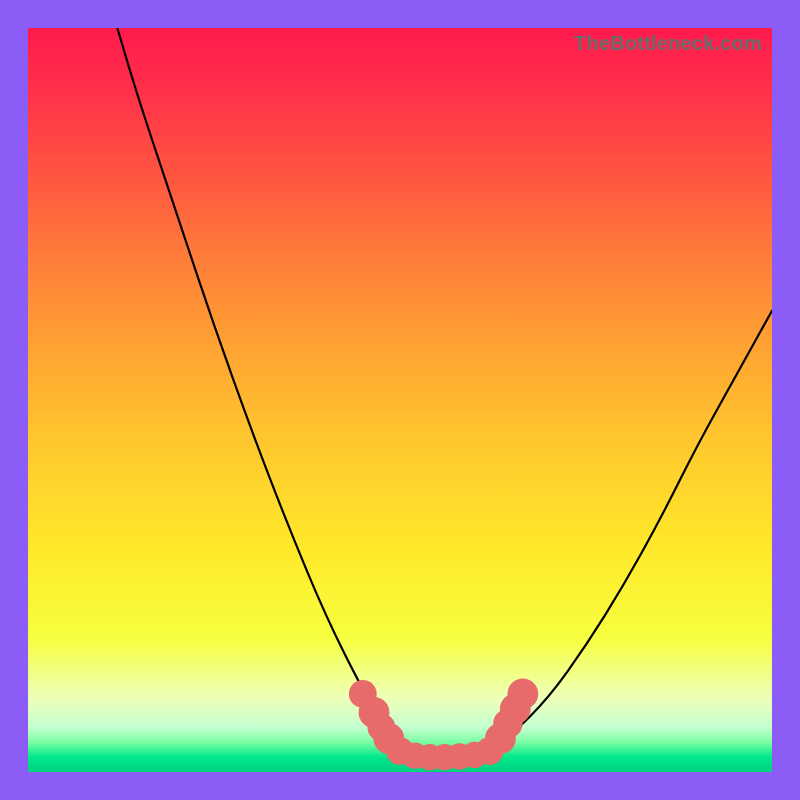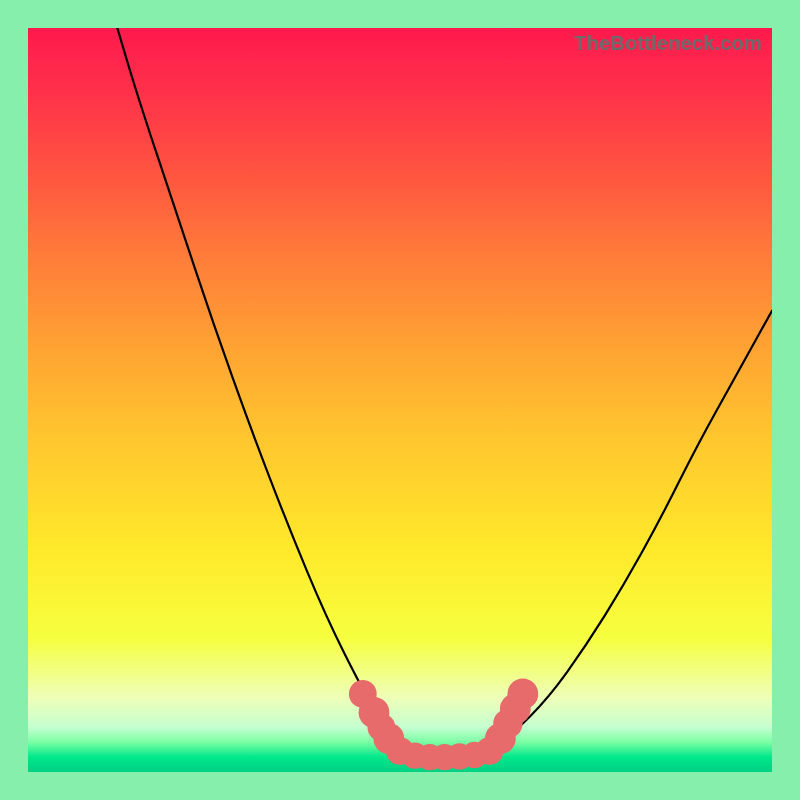--- a/index.html
+++ b/index.html
@@ -8,21 +8,21 @@
     width: 800px;
     height: 800px;
     overflow: hidden;
     background: #000;
     font-family: Arial, Helvetica, sans-serif;
   }
   .frame {
     position: relative;
     width: 800px;
     height: 800px;
-    background: #86efac;
+    background: #8b5cf6;
   }
   .plot-area {
     position: absolute;
     left: 28px;
     top: 28px;
     width: 744px;
     height: 744px;
     
     background: linear-gradient(
       to bottom,

